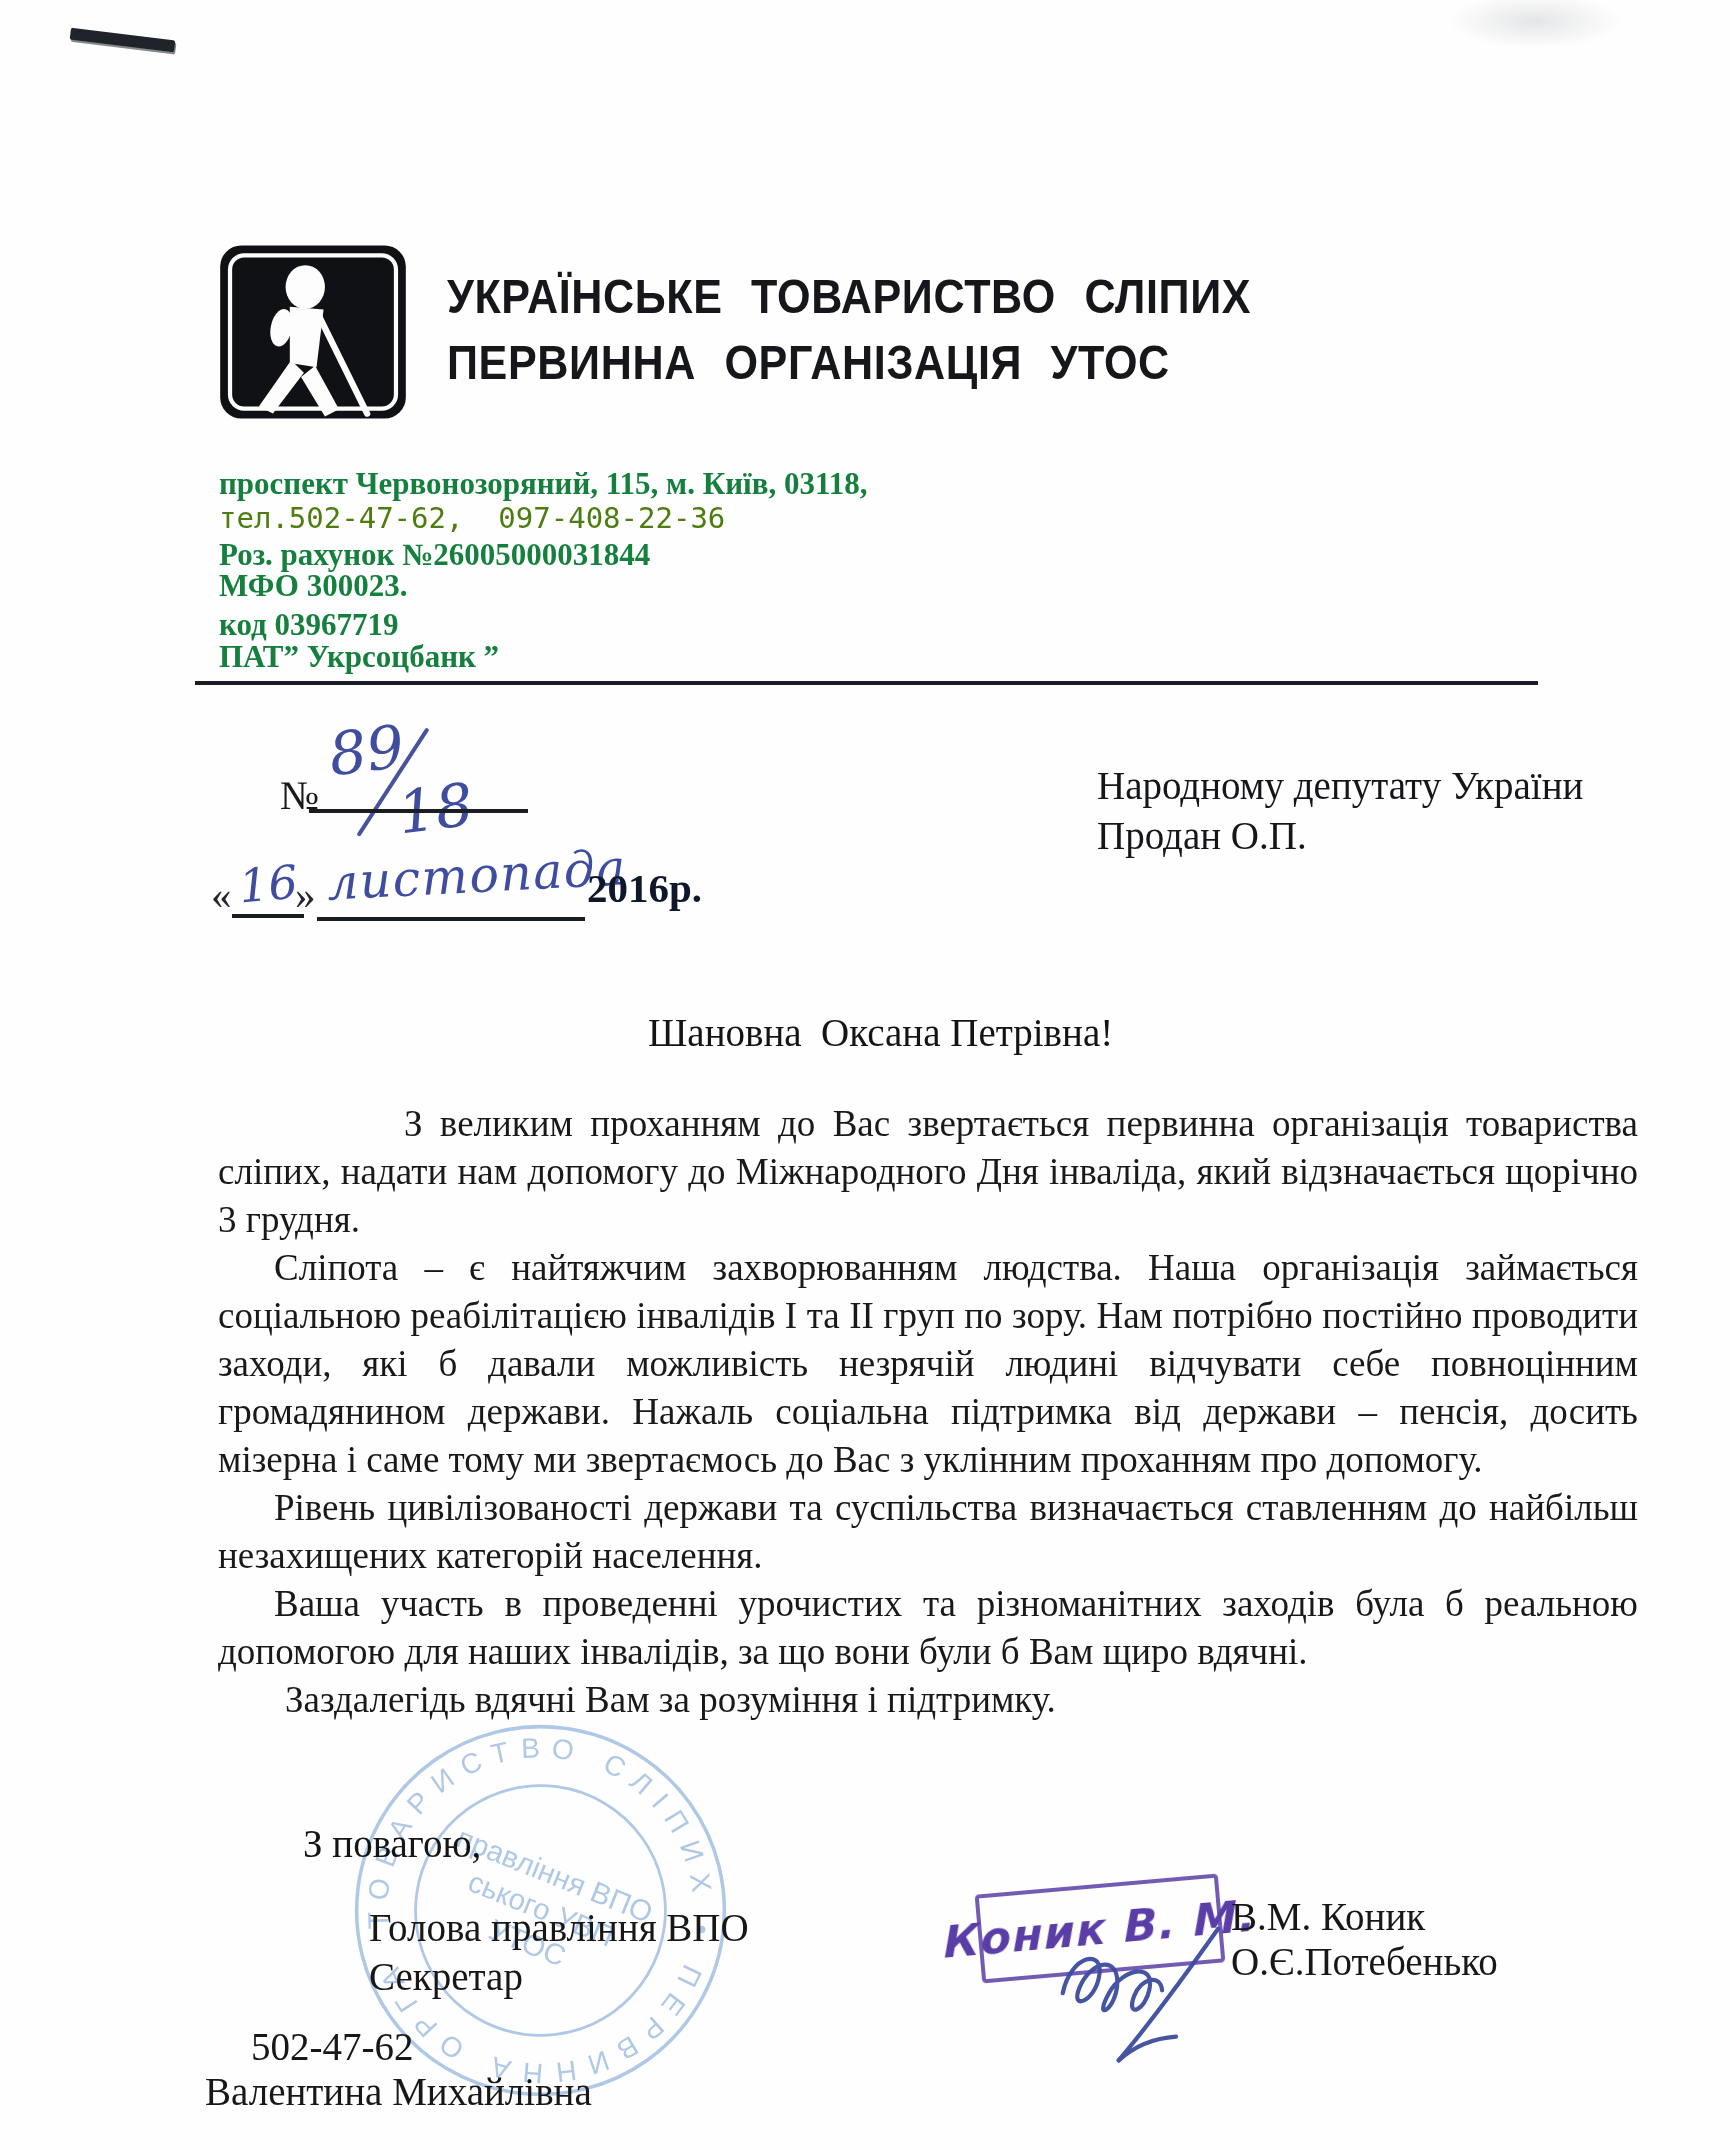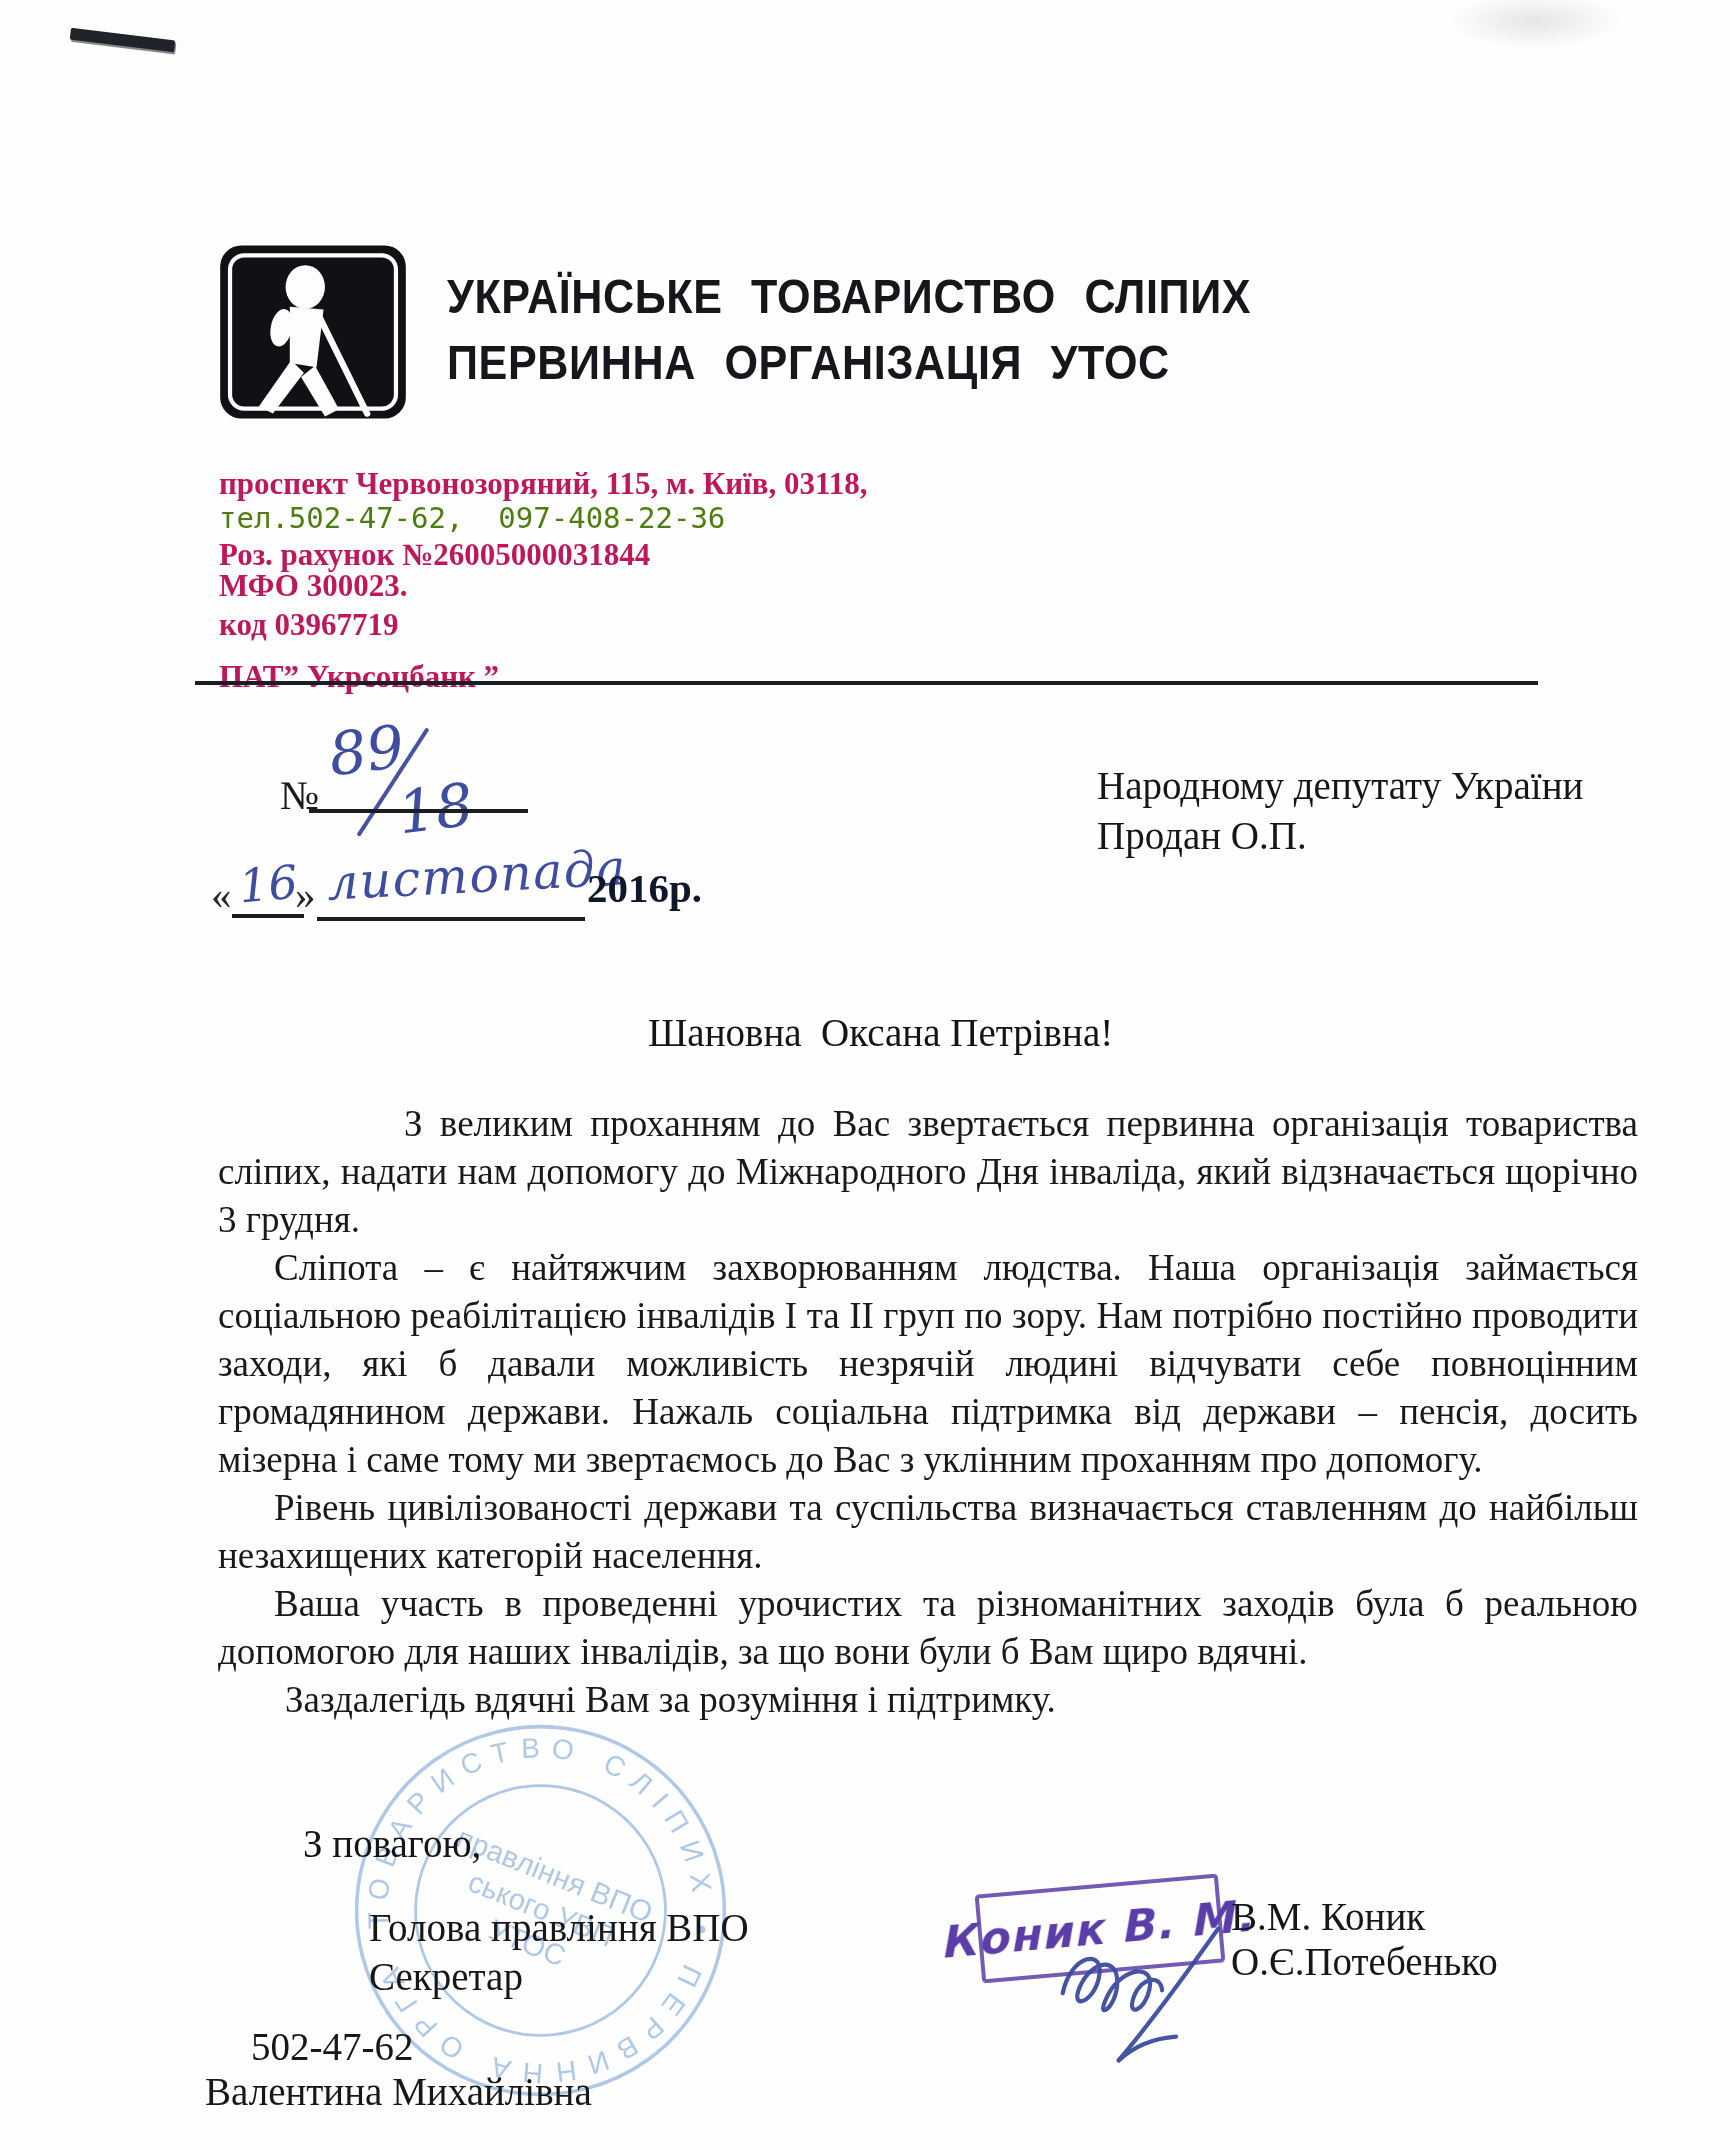--- a/index.html
+++ b/index.html
@@ -35,24 +35,24 @@
     letter-spacing:0.7px;
     word-spacing:18px;
     transform:scaleX(.88);
     transform-origin:left top;
     white-space:nowrap;
     filter:blur(0.2px);
   }
   .org1{left:447px;top:268px;}
   .org2{left:447px;top:334px;}
 
-  .addr{left:219px;white-space:nowrap;color:#be185d;}
+  .addr{left:219px;white-space:nowrap;color:#15803d;}
   .addr-serif{font-family:"Liberation Serif", serif;font-weight:700;font-size:31px;}
   .addr-mono{font-family:"DejaVu Sans Mono", monospace;font-size:29px;white-space:pre;color:#4d7c0f;}
-  .a1{top:466px;} .a2{top:501px;} .a3{top:537px;} .a4{top:568px;} .a5{top:607px;} .a6{top:639px;margin-top:20px;}
+  .a1{top:466px;} .a2{top:501px;} .a3{top:537px;} .a4{top:568px;} .a5{top:607px;} .a6{top:639px;}
 
   .rule{left:195px;top:681px;width:1343px;height:4.2px;background:#1b1e24;}
 
   
   .ref-label{left:280px;top:771px;font-size:41px;color:#1a1a1a;}
   .ink{color:#3f4da0;font-style:italic;font-family:"DejaVu Serif", serif;}
   .ref-num{left:329px;top:716px;font-size:59px;transform:rotate(-7deg);}
   .ref-den{left:398px;top:774px;font-size:59px;transform:rotate(-7deg);}
   .ref-slash{left:391px;top:718px;width:3.5px;height:128px;background:#46539f;transform:rotate(33deg);border-radius:2.1px;}
   .u-line{background:#1a1d22;height:3.5px;}

